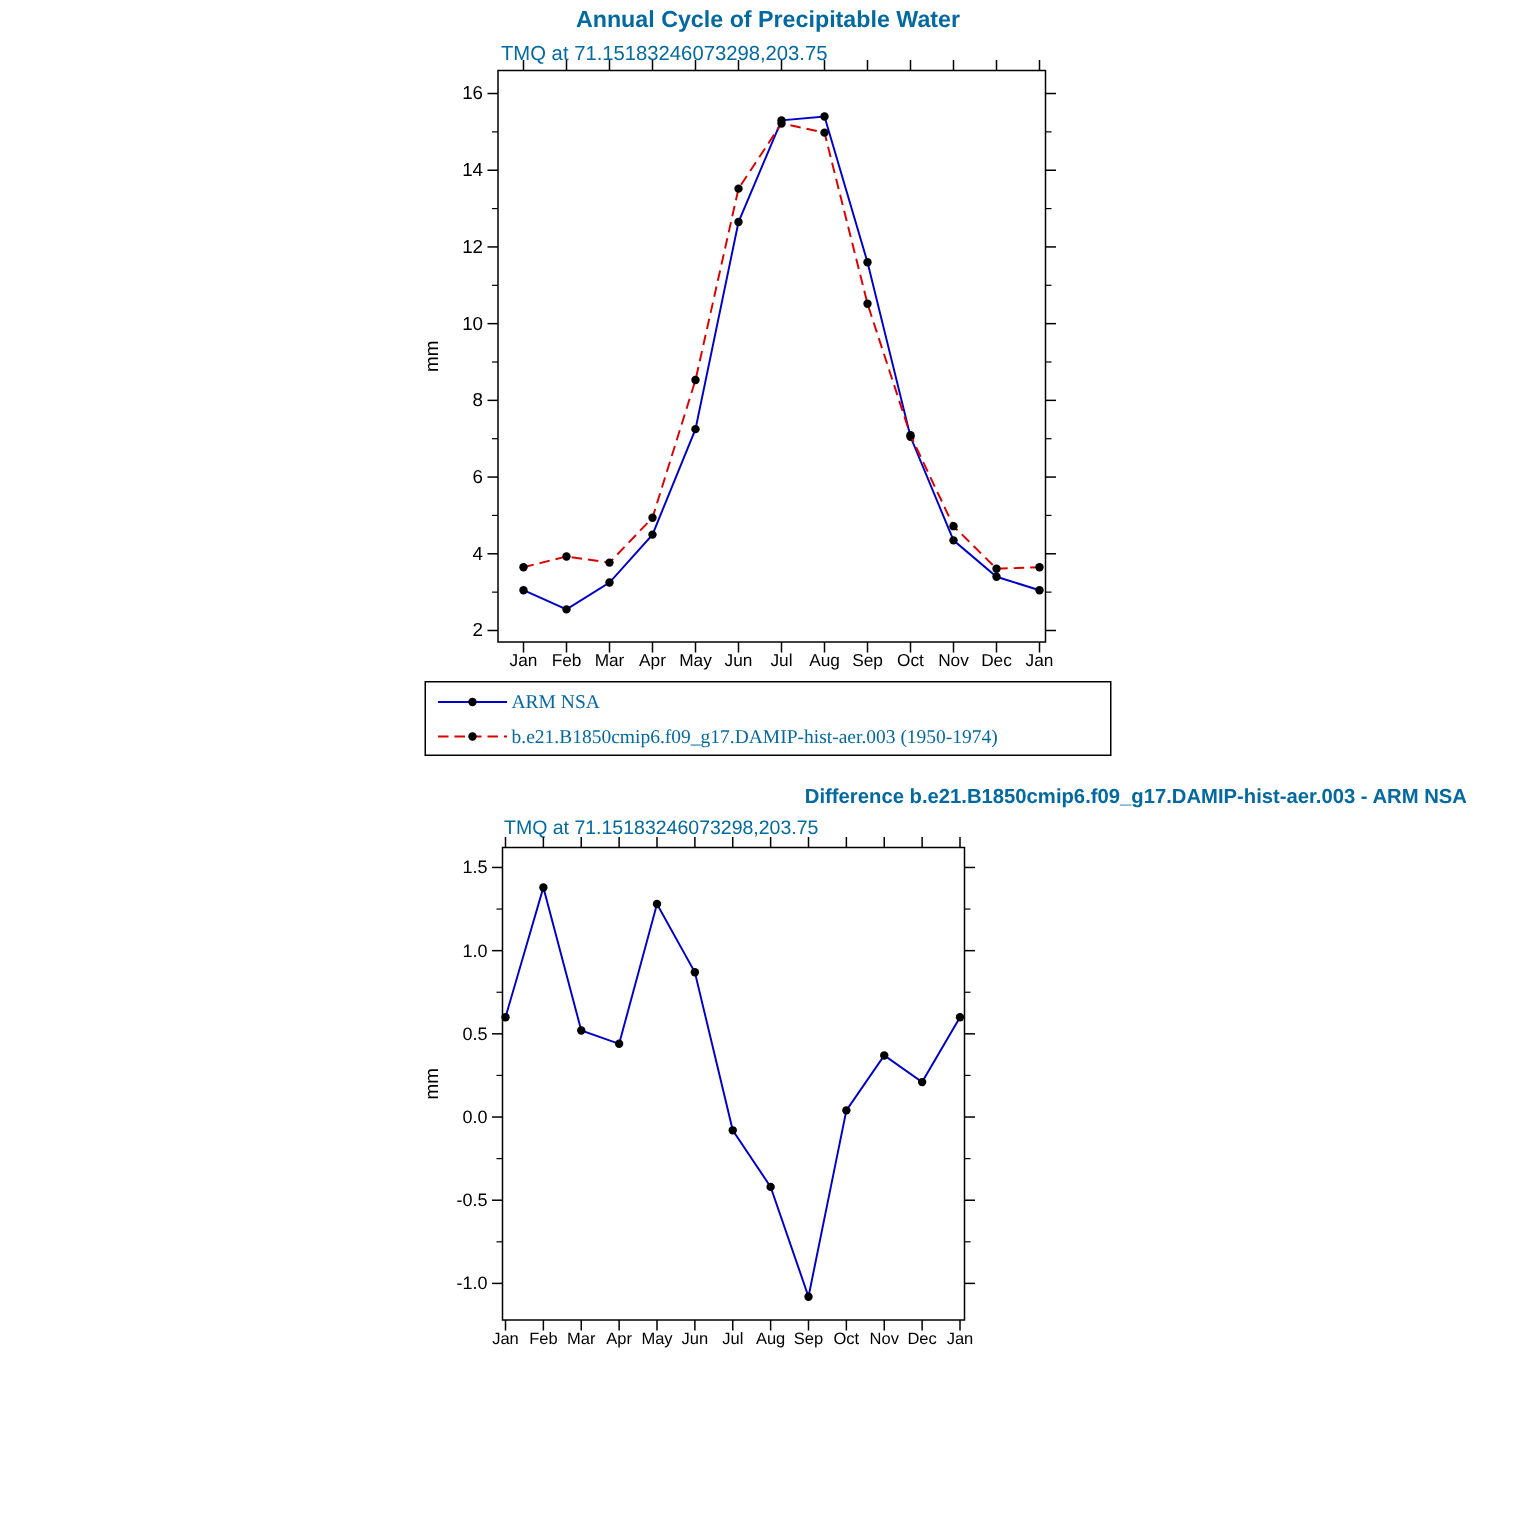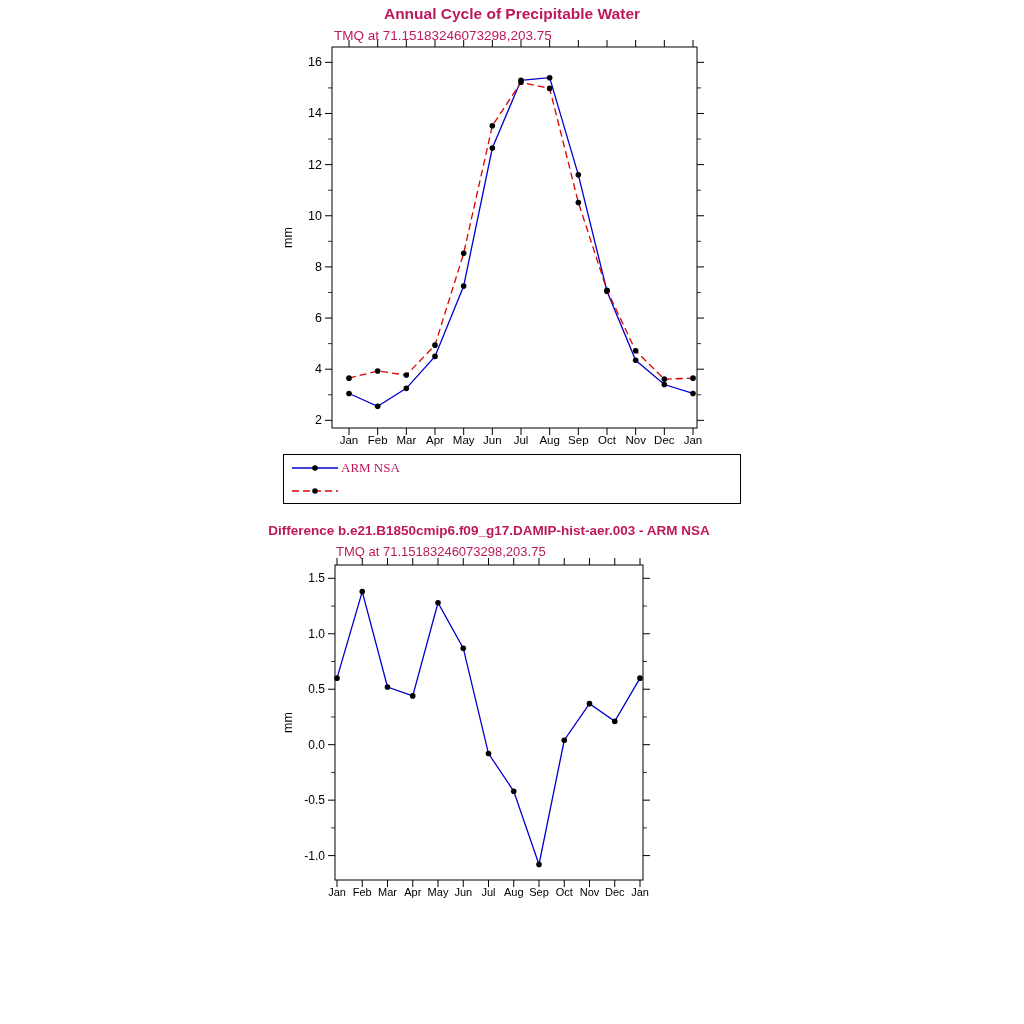--- a/index.html
+++ b/index.html
@@ -1,21 +1,21 @@
 <!DOCTYPE html>
 <html><head>
 <meta charset="utf-8">
 <style>
   html,body{margin:0;padding:0;background:#ffffff;}
   .canvas{position:relative;width:1024px;height:1024px;background:#ffffff;
-          font-family:"Liberation Sans",sans-serif;color:#be185d;overflow:hidden;border-radius:13px;}
+          font-family:"Liberation Sans",sans-serif;color:#0369a1;overflow:hidden;border-radius:13px;}
   .chart-title{position:absolute;font-weight:bold;text-align:center;white-space:nowrap;}
   #title-0{left:0;top:5px;width:1024px;font-size:15.5px;}
   #subtitle-0{position:absolute;left:334px;top:28px;font-size:13.5px;white-space:nowrap;}
-  #title-1{left:0;top:523px;width:978px;font-size:13.5px;}
+  #title-1{left:0;top:523px;width:978px;font-size:13.5px;text-align:right;}
   #subtitle-1{position:absolute;left:336px;top:544px;font-size:13px;white-space:nowrap;}
   svg{position:absolute;overflow:visible;}
   #plot-0{left:250px;top:42px;}
   #plot-1{left:250px;top:558px;}
   svg text{font-family:"Liberation Sans",sans-serif;fill:#000;}
   .legend{position:absolute;left:283px;top:454px;width:458px;height:50px;
           border:1px solid #000;box-sizing:border-box;background:#fff;
           display:flex;flex-direction:column;justify-content:center;padding-left:7px;}
   .legend-row{display:flex;align-items:center;height:23px;font-family:Liberation Serif, serif;}
   .legend-sample{position:static;flex:0 0 auto;}
@@ -146,20 +146,21 @@
           <line x1="1" y1="8" x2="47" y2="8" stroke="#0000cc" stroke-width="1.3"></line>
           <circle cx="24" cy="8" r="2.8" fill="#000000"></circle>
         </svg>
       <span class="legend-label">ARM NSA</span>
     </div>
     <div class="legend-row">
       <svg class="legend-sample" width="48" height="16">
           <line x1="1" y1="8" x2="47" y2="8" stroke="#dd0000" stroke-width="1.3" stroke-dasharray="7,4"></line>
           <circle cx="24" cy="8" r="2.8" fill="#000000"></circle>
         </svg>
+      <span class="legend-label">b.e21.B1850cmip6.f09_g17.DAMIP-hist-aer.003 (1950-1974)</span>
     </div>
   </div>
 
   <div class="chart-title" id="title-1">Difference b.e21.B1850cmip6.f09_g17.DAMIP-hist-aer.003 - ARM NSA</div>
 
   <div id="subtitle-1">TMQ at 71.15183246073298,203.75</div>
 
   <svg id="plot-1" width="500" height="365">
       <rect x="85" y="7" width="308" height="315" fill="none" stroke="#000" stroke-width="1"></rect>
       <line x1="78" y1="297.5985915492958" x2="85" y2="297.5985915492958" stroke="#000" stroke-width="1"></line>

